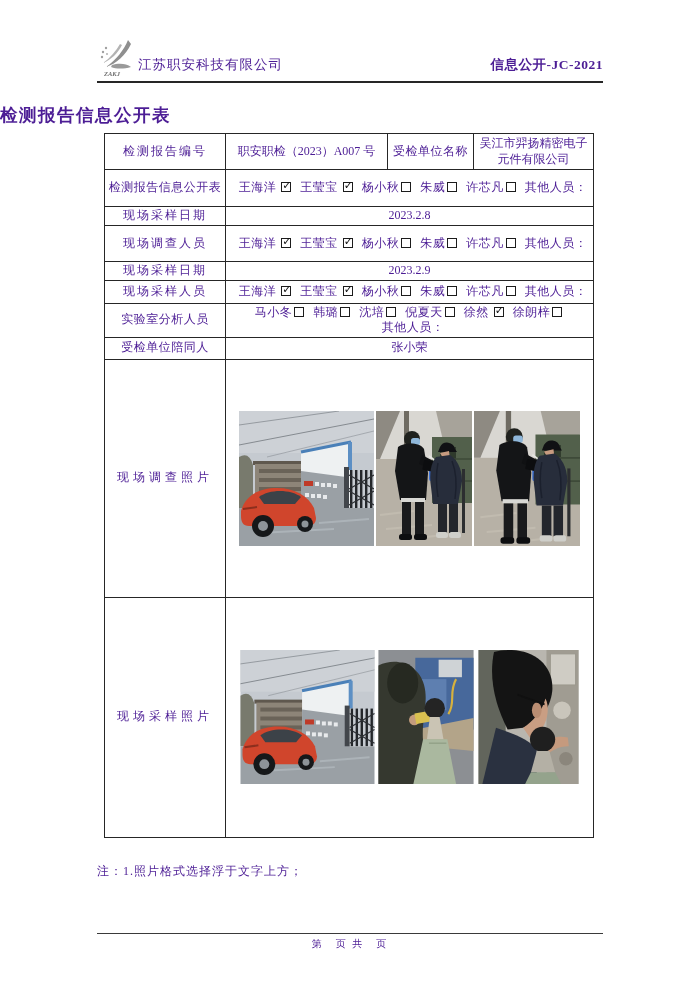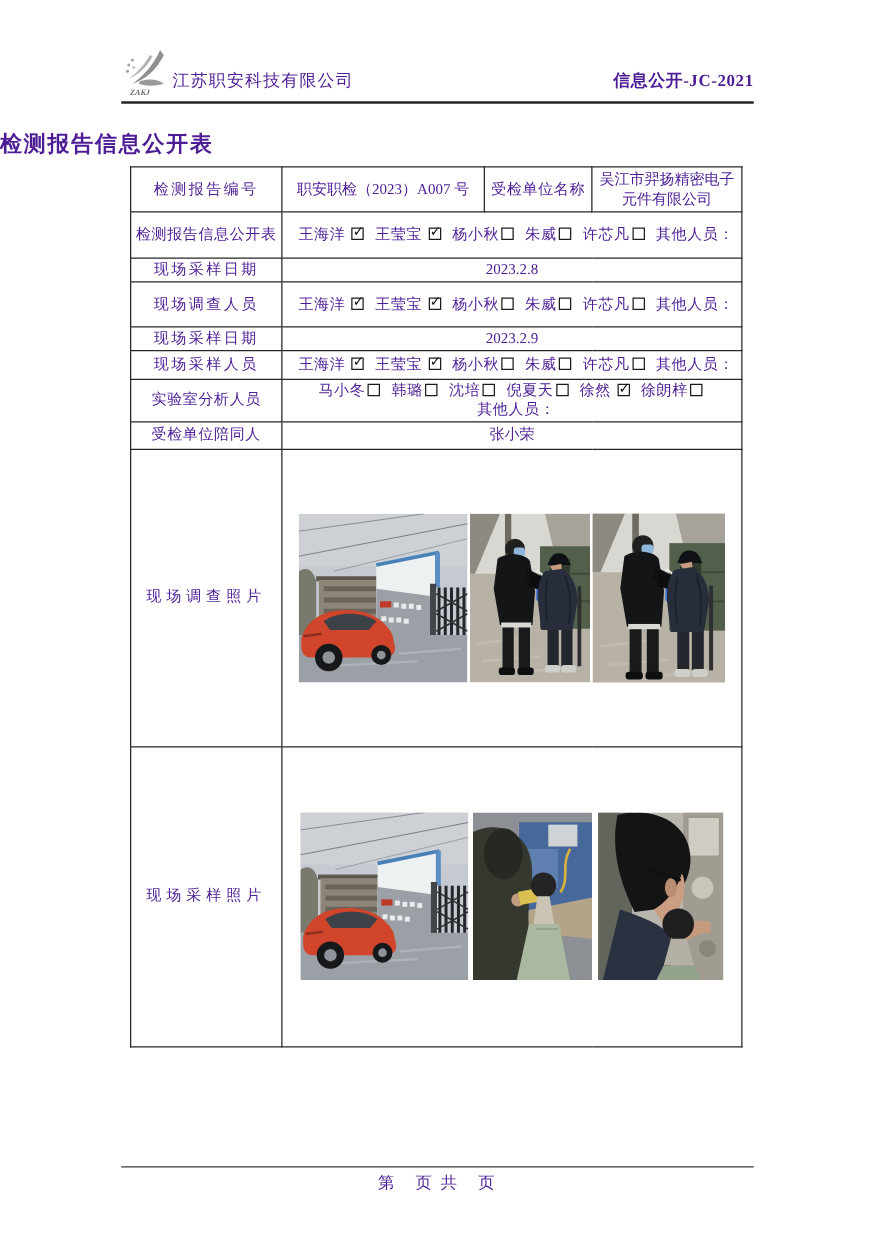--- a/index.html
+++ b/index.html
@@ -62,21 +62,21 @@
   .photo-strip svg { display:block; }
   
   .note {
     position:absolute; left:97px; top:851px; font-size:12px; letter-spacing:1px;
   }
   .footer-rule {
     position:absolute; left:97px; top:921px; width:506px; height:1px; background:#3a3a3a;
   }
   .footer-text {
     position:absolute; left:0; top:925px; width:700px; text-align:center;
-    font-size:13px; letter-spacing:2px;
+    font-size:10px; letter-spacing:2px;
   }
 </style>
 </head>
 <body>
 
 <div class="page">
 
   <svg class="logo" viewBox="0 0 40 40">
     <path d="M30,2 C26,12 18,22 8,29 C18,26 28,17 33,6 Z" fill="#8f8f8f"></path>
     <path d="M22,6 C18,13 12,20 5,25 C13,22 20,15 24,7 Z" fill="#b3b3b3"></path>
@@ -366,17 +366,18 @@
             <circle cx="66" cy="92" r="13" fill="#1f1f1f"></circle>
             <polygon points="60,104 73,104 79,126 54,126" fill="#b4b0a5"></polygon>
             <polygon points="54,126 79,126 85,138 48,138" fill="#94a38c"></polygon>
           </svg>
         </div>
       </td>
     </tr>
   </tbody>
     </table>
 
+  <div class="note">注：1.照片格式选择浮于文字上方；</div>
 
   <div class="footer-rule"></div>
   <div class="footer-text">第　页 共　页</div>
 
 </div>
 
 </body></html>

